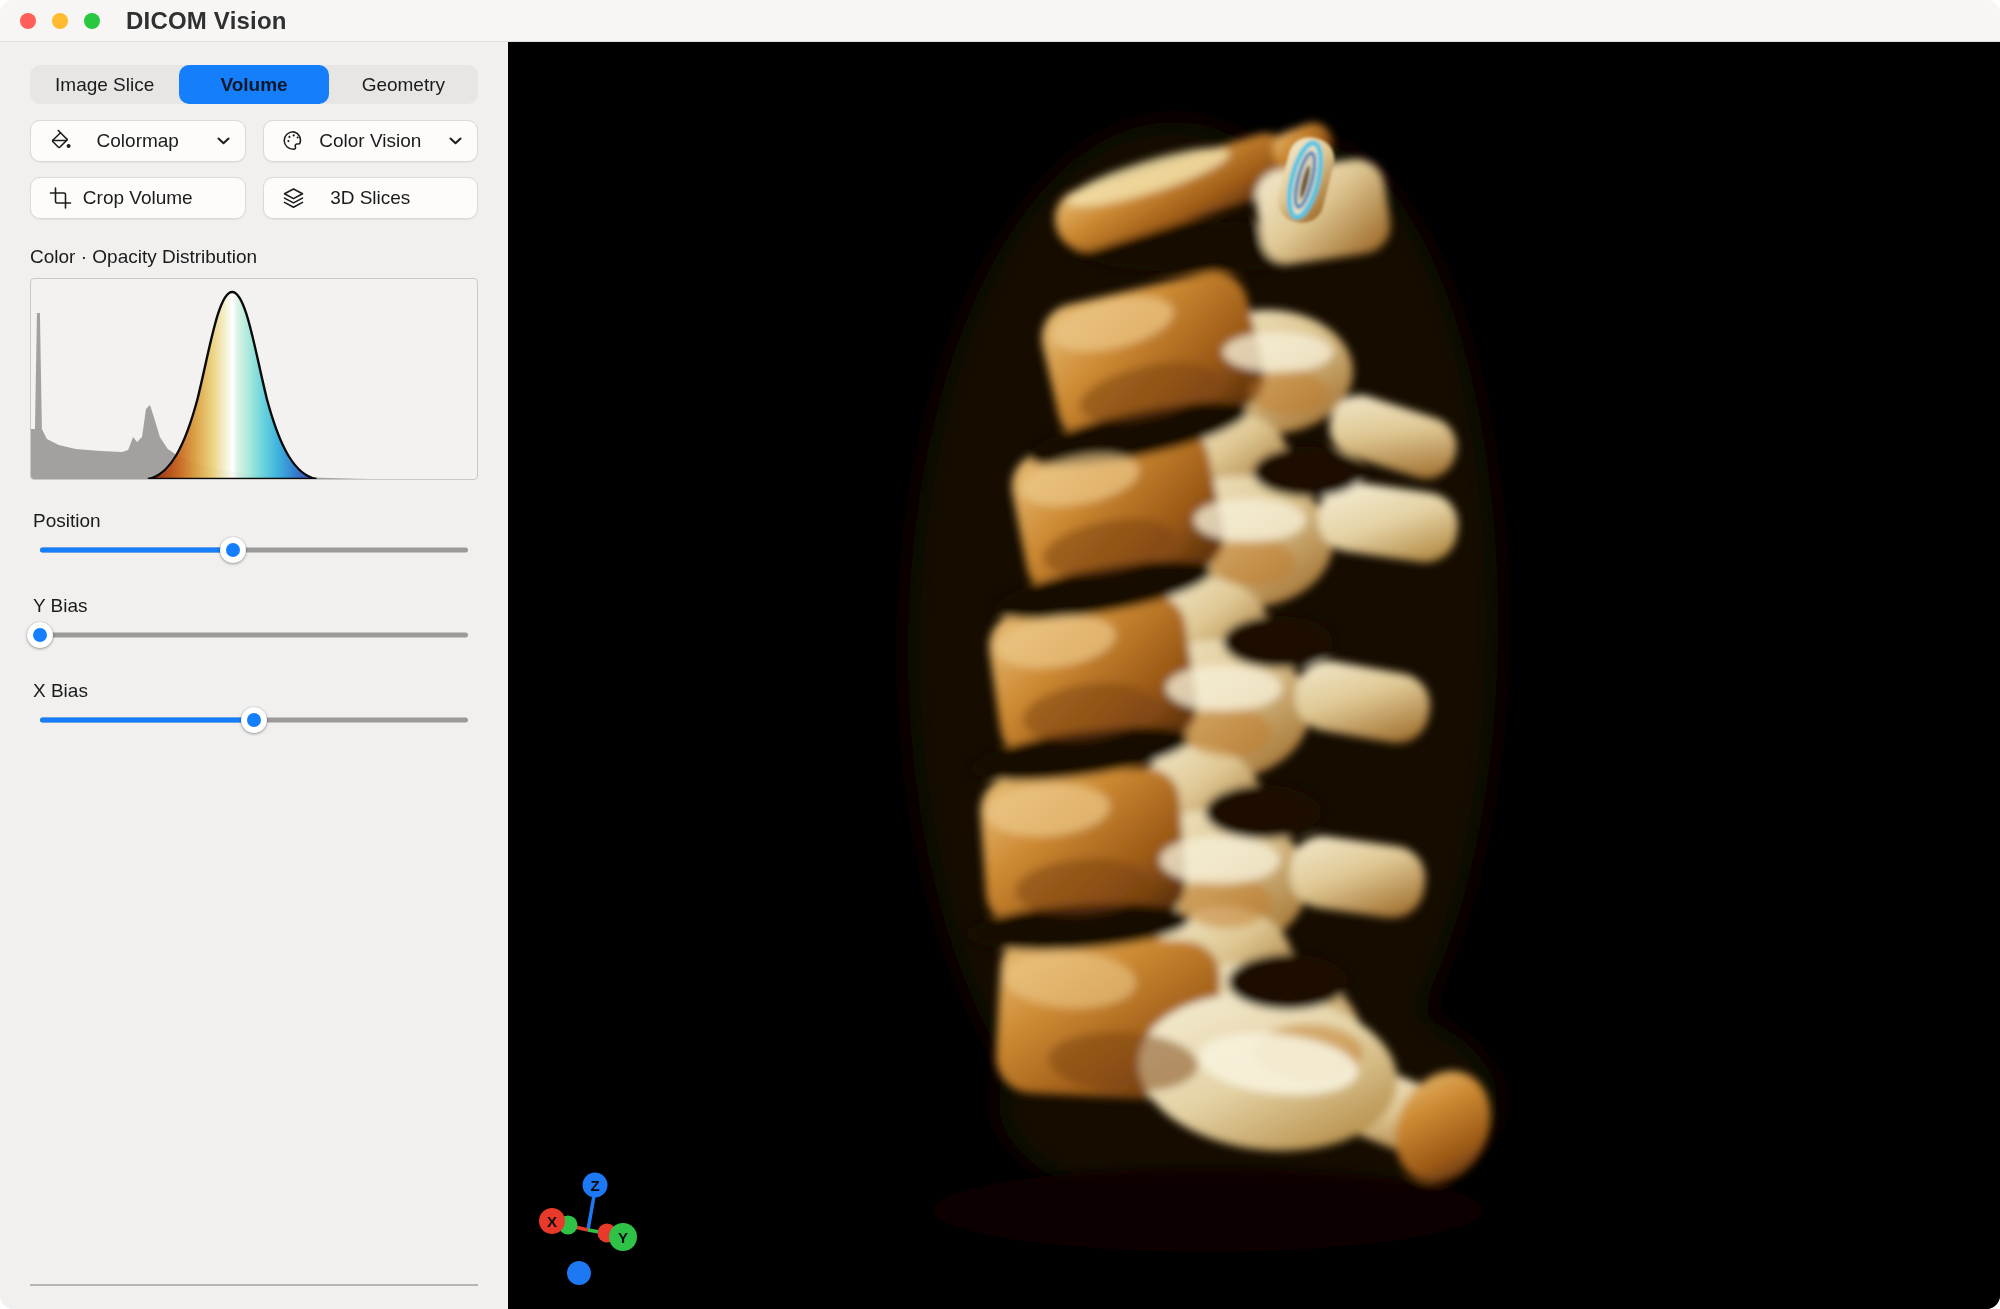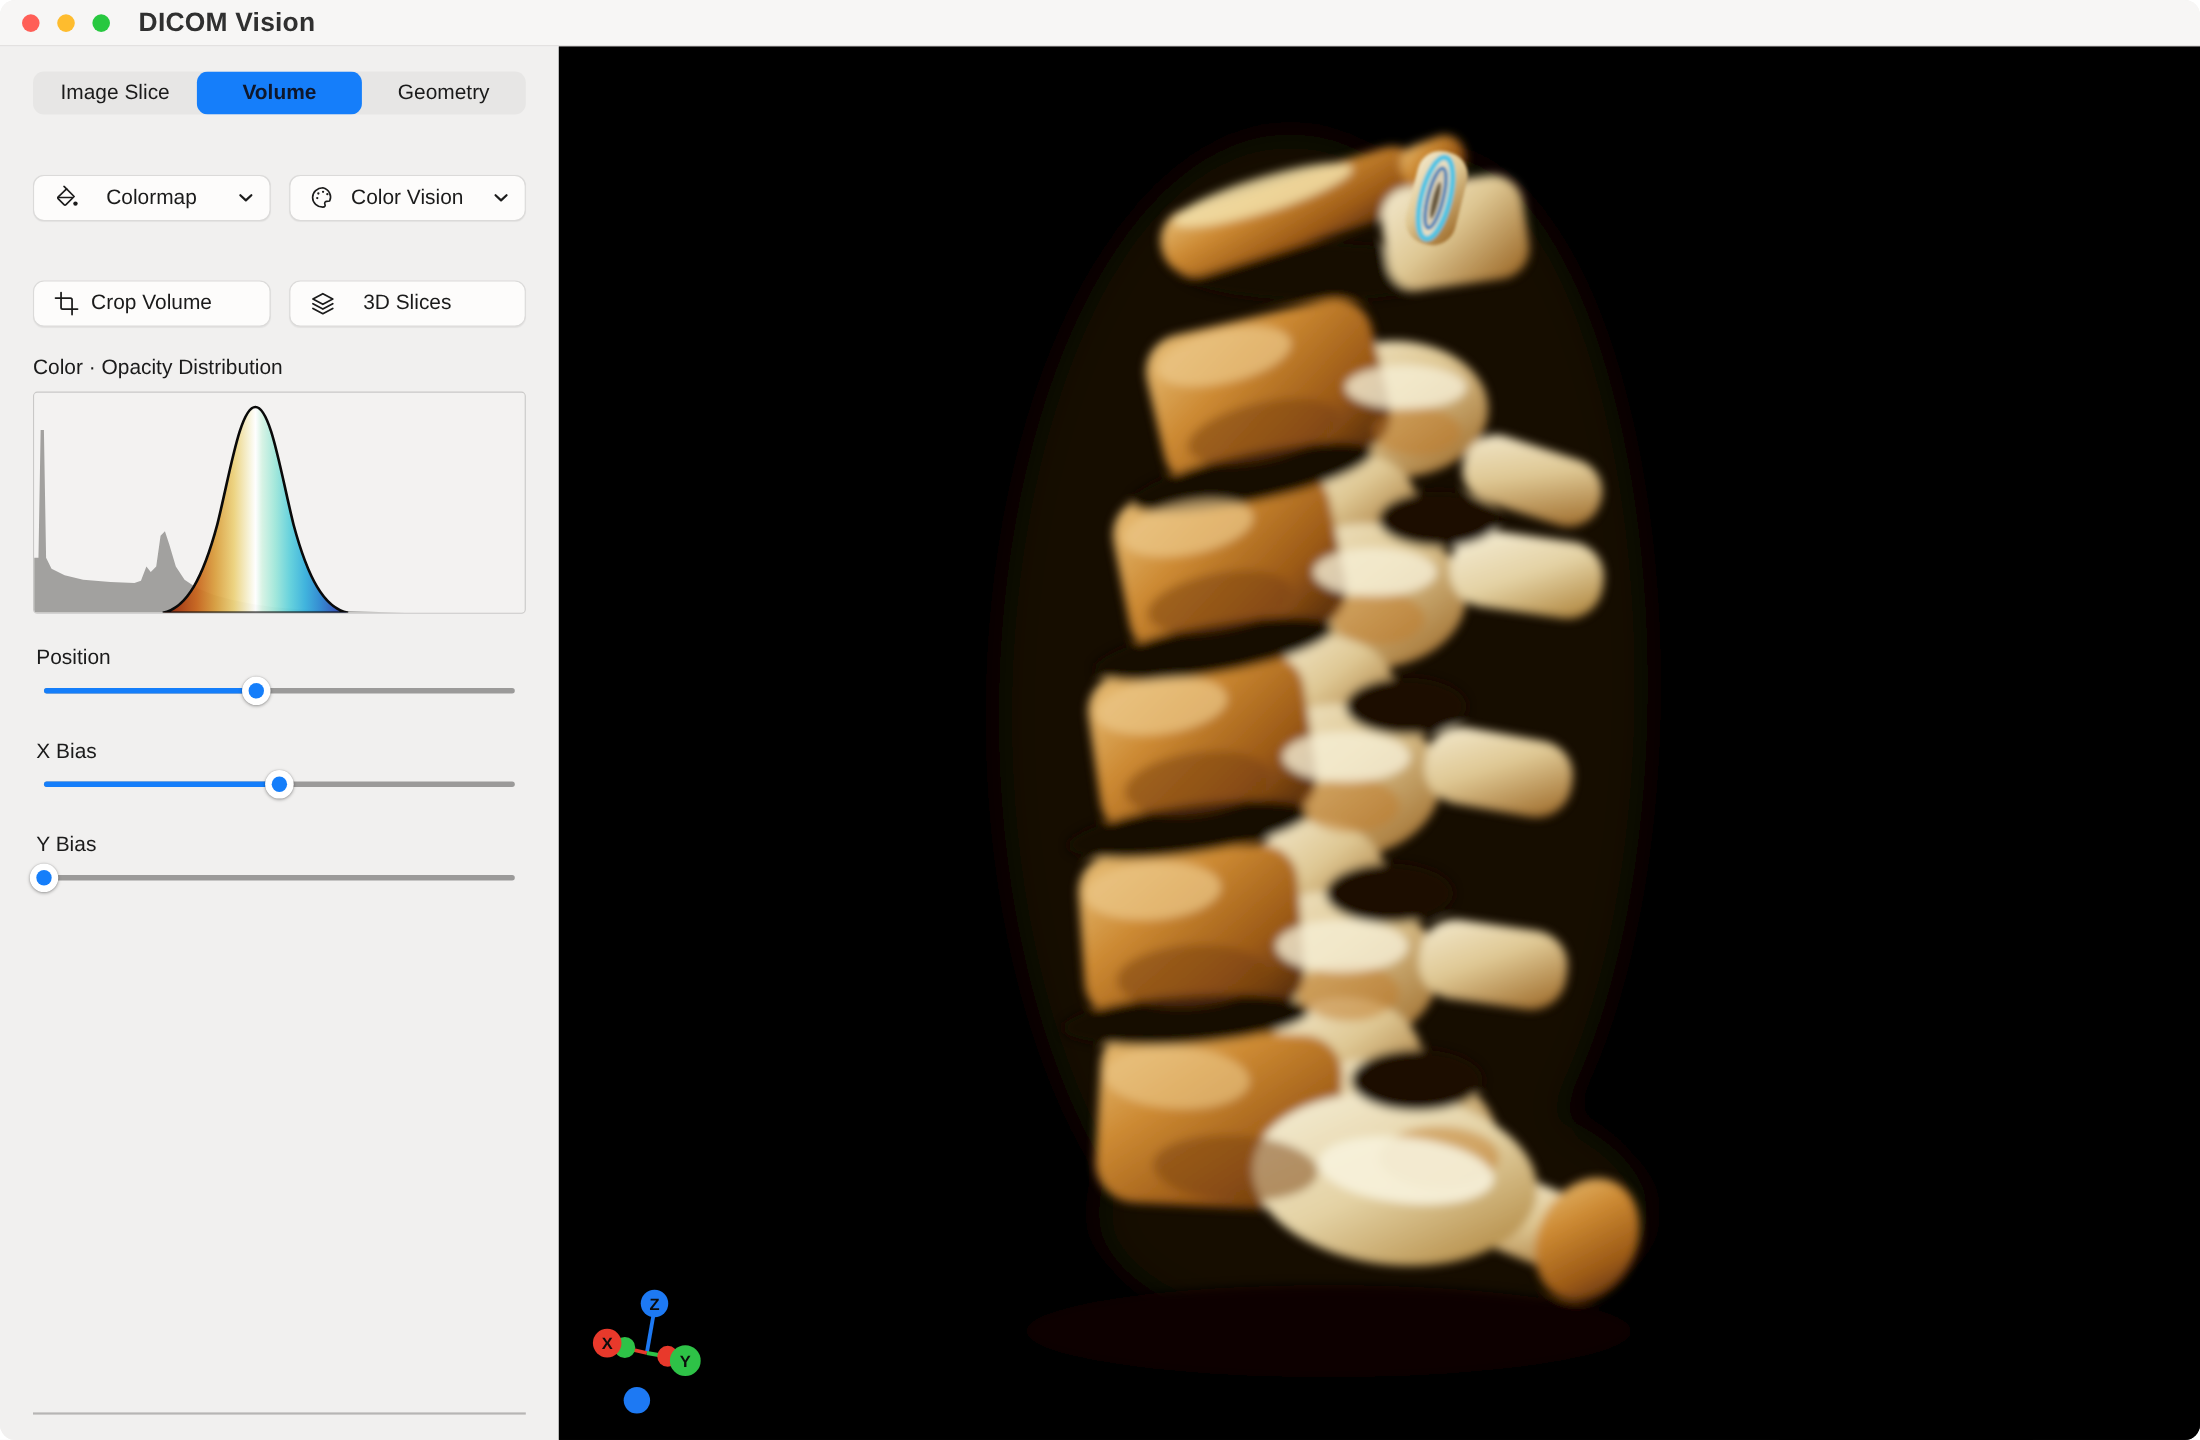--- a/index.html
+++ b/index.html
@@ -30,21 +30,21 @@
   .segment{
     flex:1;display:flex;align-items:center;justify-content:center;
     font-size:19px;color:#1b1b1b;border-radius:10px;cursor:default;
   }
   .segment.active{background:#157EFA;color:#0f172a;font-weight:bold;}
   
   .tools{margin-top:16px;display:grid;grid-template-columns:1fr 1fr;column-gap:17px;row-gap:15px;}
   .tool-btn{
     position:relative;height:42px;background:#FDFCFB;border:1px solid #DBDAD9;
     border-radius:10px;display:flex;align-items:center;justify-content:center;
-    font-size:19px;color:#1b1b1b;box-shadow:0 0.5px 1px rgba(0,0,0,.06);margin-top:39px;
+    font-size:19px;color:#1b1b1b;box-shadow:0 0.5px 1px rgba(0,0,0,.06);
   }
   .tool-btn .t-icon{position:absolute;left:18px;top:50%;transform:translateY(-50%);width:23px;height:23px;}
   .tool-btn .t-chev{position:absolute;right:15px;top:50%;transform:translateY(-50%);width:13px;height:8px;}
   .t-icon svg,.t-chev svg{width:100%;height:100%;display:block;}
   
   .section-label{margin-top:27px;font-size:19px;color:#1b1b1b;}
   .dist-panel{
     margin-top:10px;height:202px;background:#F3F2F1;border:1px solid #C9C8C7;border-radius:4px;
     overflow:hidden;
   }
@@ -179,31 +179,31 @@
         <div class="slider" style="--pct: 45%;">
           <div class="track"></div>
           <div class="track-fill"></div>
           <div class="thumb"></div>
         </div>
       </div>
 
 
 
       <div class="slider-group">
-        <div class="slider-label">X Bias</div>
-        <div class="slider" style="--pct: 50%;">
+        <div class="slider-label">Y Bias</div>
+        <div class="slider" style="--pct: 0%;">
           <div class="track"></div>
           <div class="track-fill"></div>
           <div class="thumb"></div>
         </div>
       </div>
 
       <div class="slider-group">
-        <div class="slider-label">Y Bias</div>
-        <div class="slider" style="--pct: 0%;">
+        <div class="slider-label">X Bias</div>
+        <div class="slider" style="--pct: 50%;">
           <div class="track"></div>
           <div class="track-fill"></div>
           <div class="thumb"></div>
         </div>
       </div>
 
       <div class="sidebar-divider"></div>
     </div>
 
     <div class="viewport">

